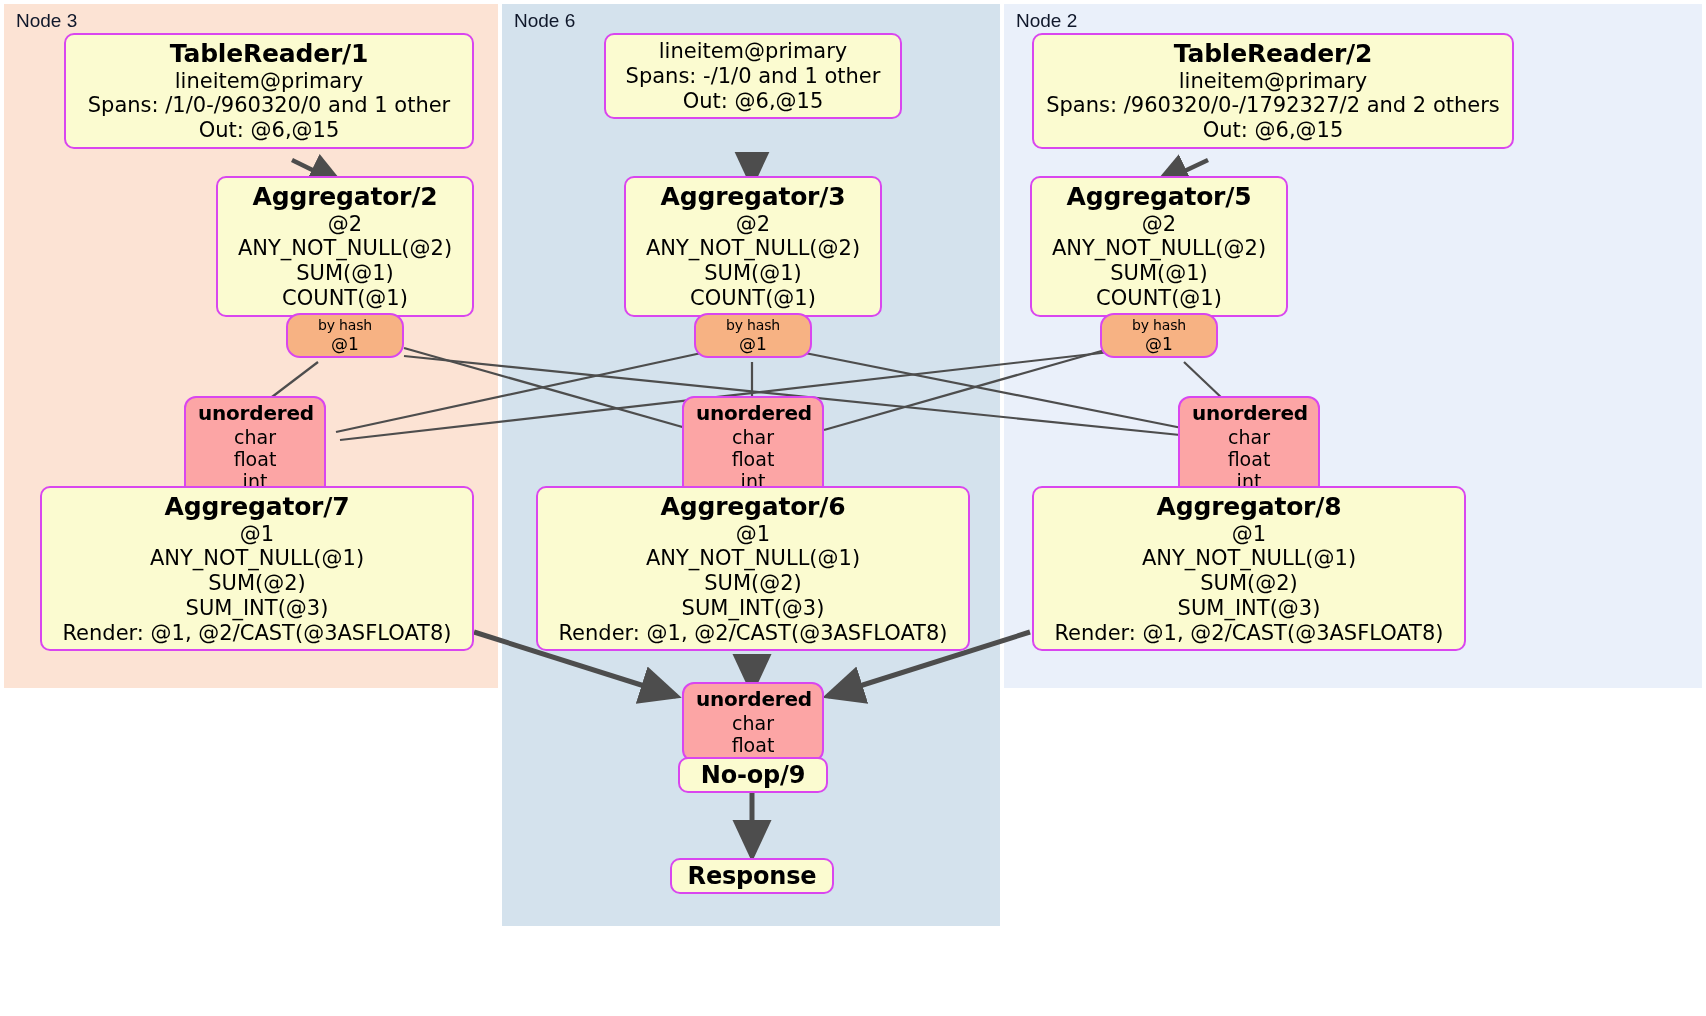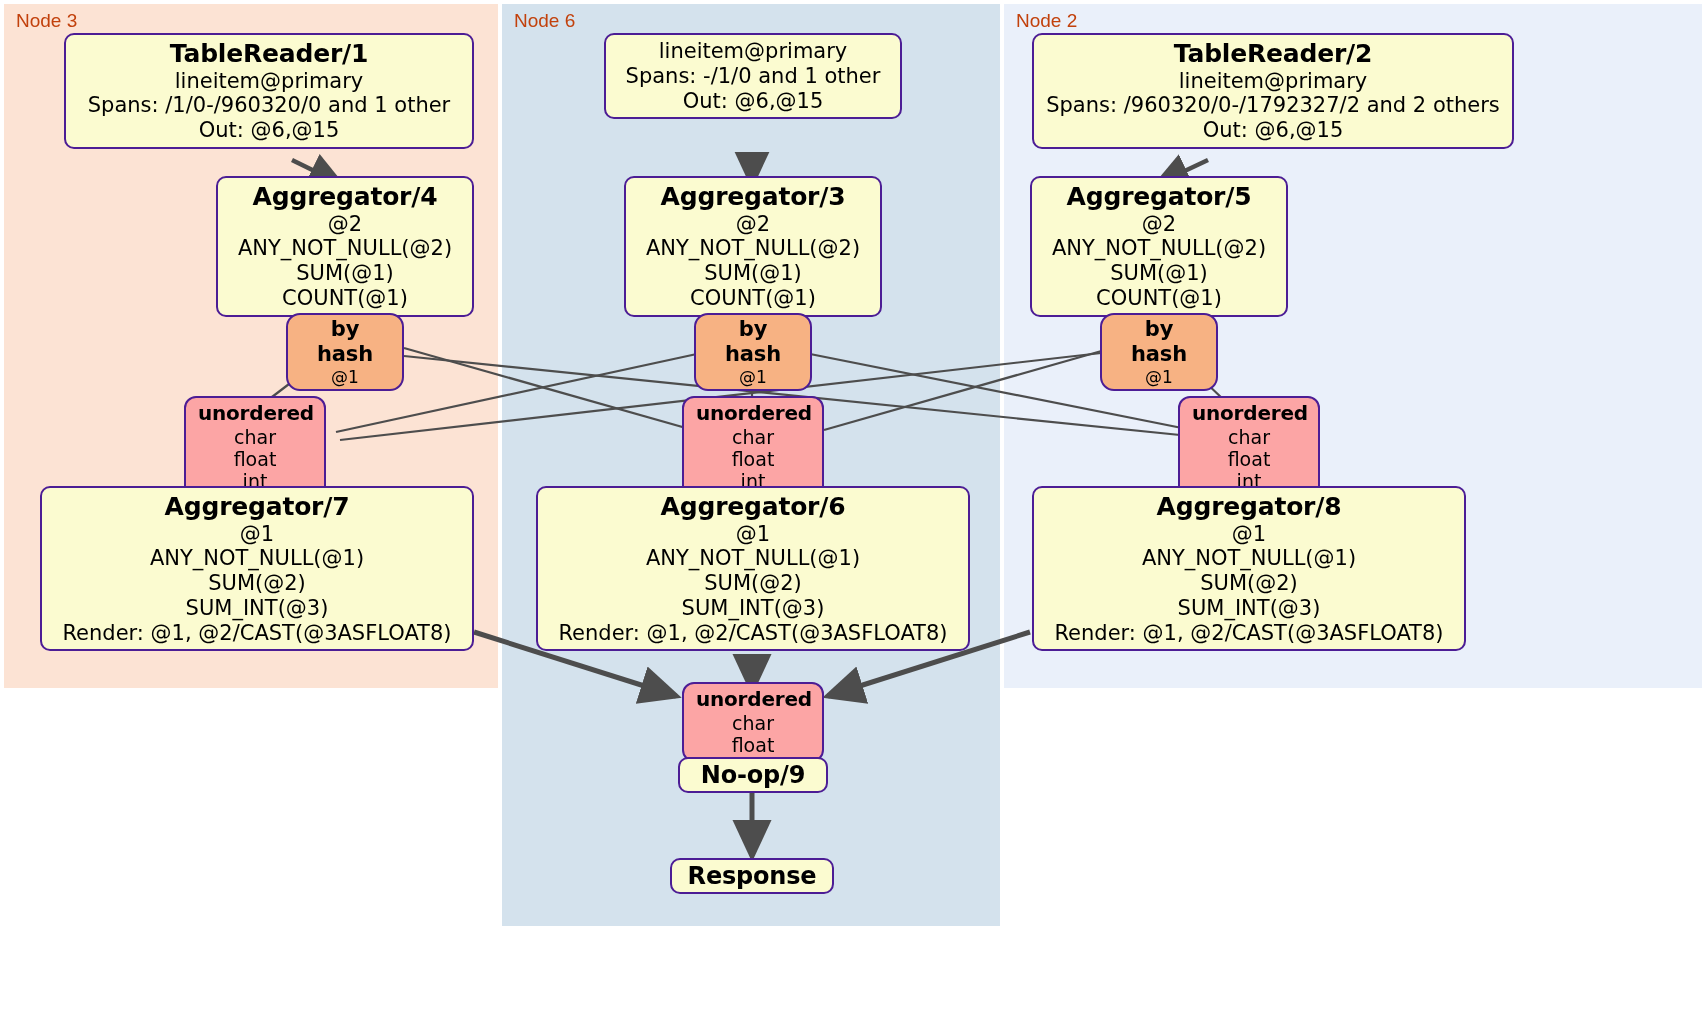--- a/index.html
+++ b/index.html
@@ -19,35 +19,35 @@
   }
   .node-panel {
     position: absolute;
     box-sizing: border-box;
   }
   .node-panel-label {
     position: absolute;
     left: 12px;
     top: 6px;
     font-size: 19px;
-    color: #c2410c;
+    color: #0f172a;
     font-family: "Liberation Sans", sans-serif;
   }
   svg.edges {
     position: absolute;
     left: 0;
     top: 0;
     width: 1706px;
     height: 1016px;
     pointer-events: none;
   }
   .box {
     position: absolute;
     box-sizing: border-box;
-    border: 2px solid #4c1d95;
+    border: 2px solid #d946ef;
     border-radius: 10px;
     text-align: center;
     padding: 4px 10px;
     line-height: 1.18;
     font-size: 21px;
     color: #000;
   }
   .box .ttl {
     font-weight: bold;
     font-size: 25px;
@@ -60,22 +60,22 @@
   }
   .proc {
     background: #fbfbd0;
   }
   .hash {
     background: #f7b283;
     border-radius: 14px;
     padding: 2px 12px;
   }
   .hash .ttl {
-    font-size: 21px;
-    font-weight: bold;
+    font-size: 14px;
+    font-weight: normal;
   }
   .hash .ln {
     font-size: 17px;
   }
   .sync {
     background: #fca5a5;
     border-radius: 12px;
     padding: 4px 12px;
   }
   .sync .ttl {
@@ -141,21 +141,21 @@
   </svg>
 
   <div class="box proc" style="left:64px; top:33px; width:410px;">
     <span class="ttl">TableReader/1</span>
     <span class="ln">lineitem@primary</span>
     <span class="ln">Spans: /1/0-/960320/0 and 1 other</span>
     <span class="ln">Out: @6,@15</span>
   </div>
 
   <div class="box proc" style="left:216px; top:176px; width:258px;">
-    <span class="ttl">Aggregator/4</span>
+    <span class="ttl">Aggregator/2</span>
     <span class="ln">@2</span>
     <span class="ln">ANY_NOT_NULL(@2)</span>
     <span class="ln">SUM(@1)</span>
     <span class="ln">COUNT(@1)</span>
   </div>
 
   <div class="box hash" style="left:286px; top:313px; width:118px;">
     <span class="ttl">by hash</span>
     <span class="ln">@1</span>
   </div>

